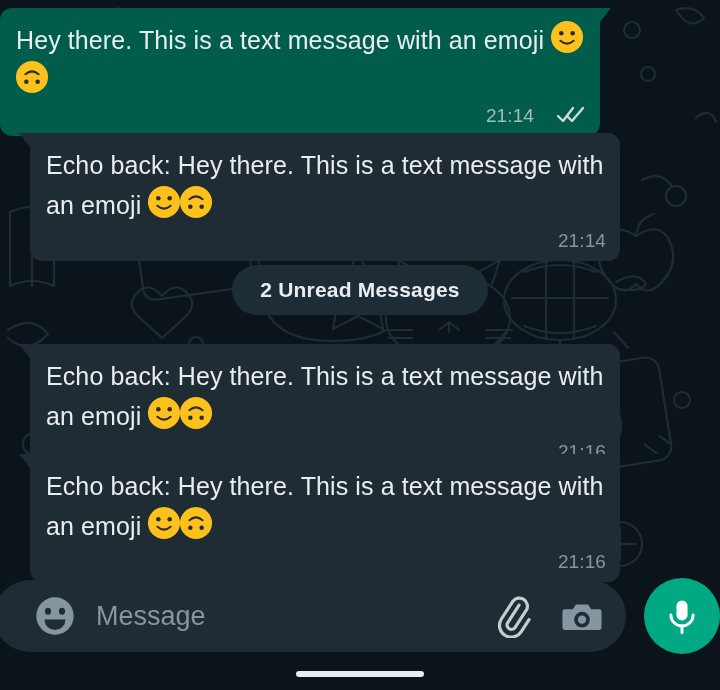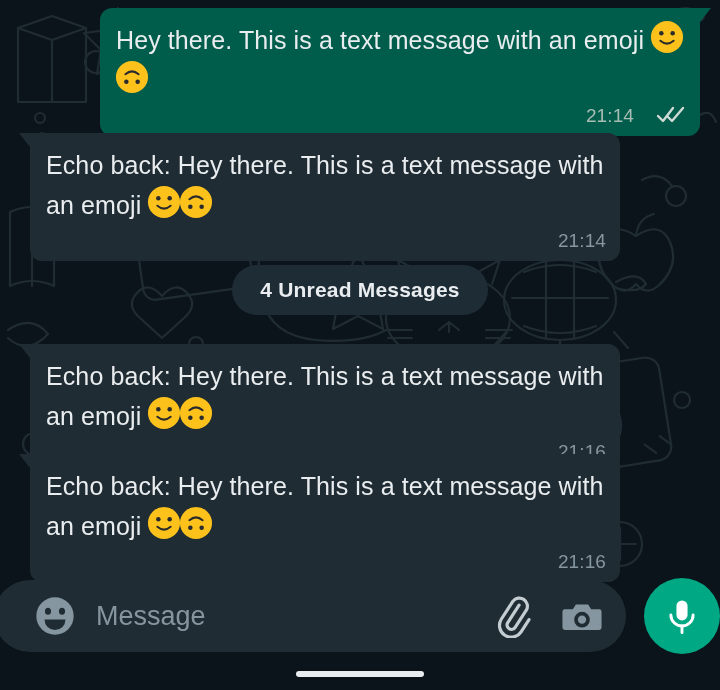--- a/index.html
+++ b/index.html
@@ -43,21 +43,21 @@
     width: 720px;
     height: 575px;
     padding: 0;
     box-sizing: border-box;
   }
 
   .row {
     position: absolute;
     display: flex;
   }
-  .row.out { justify-content: flex-end; }
+  .row.out { }
   .row.in  { justify-content: center; border-radius: 30px; }
 
   .bubble {
     position: relative;
     box-sizing: border-box;
     padding: 12px 14px 8px 16px;
     color: #e9edef;
     font-size: 25px;
     line-height: 40px;
     letter-spacing: 0.1px;
@@ -372,21 +372,21 @@
                 <circle cx="24" cy="23" r="2.4" fill="#2b2b2b"></circle>
                 <path d="M11 15 q7 -6 14 0" fill="none" stroke="#2b2b2b" stroke-width="2.2" stroke-linecap="round"></path>
               </svg></span></span>
         <div class="meta">
           <span class="time">21:14</span>
         </div>
       </div>
     </div>
 
     <div id="unread-row">
-      <div id="unread-pill">4 Unread Messages</div>
+      <div id="unread-pill">2 Unread Messages</div>
     </div>
 
     <div class="row in" style="left:30px; top:344px; width:590px;">
       <div class="bubble in" style="width:590px;">
         <span class="txt"><span>Echo back: Hey there. This is a text message with an emoji </span><span class="emj"><svg viewBox="0 0 36 36">
                 <circle cx="18" cy="18" r="17" fill="#fcc21b"></circle>
                 <circle cx="12" cy="14" r="2.4" fill="#2b2b2b"></circle>
                 <circle cx="24" cy="14" r="2.4" fill="#2b2b2b"></circle>
                 <path d="M11 22 q7 6 14 0" fill="none" stroke="#2b2b2b" stroke-width="2.2" stroke-linecap="round"></path>
               </svg></span><span class="emj"><svg viewBox="0 0 36 36">

